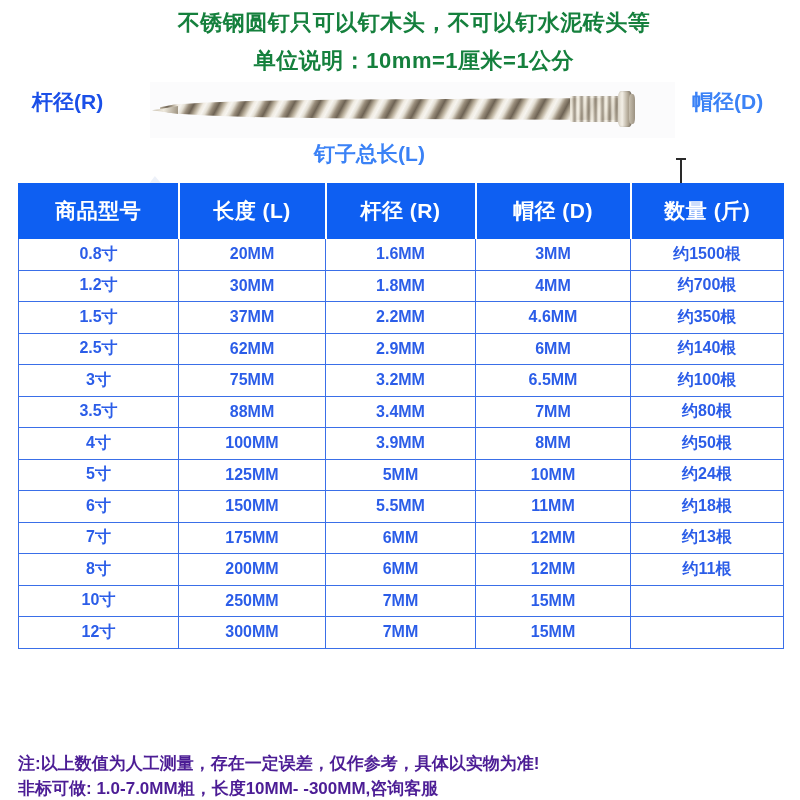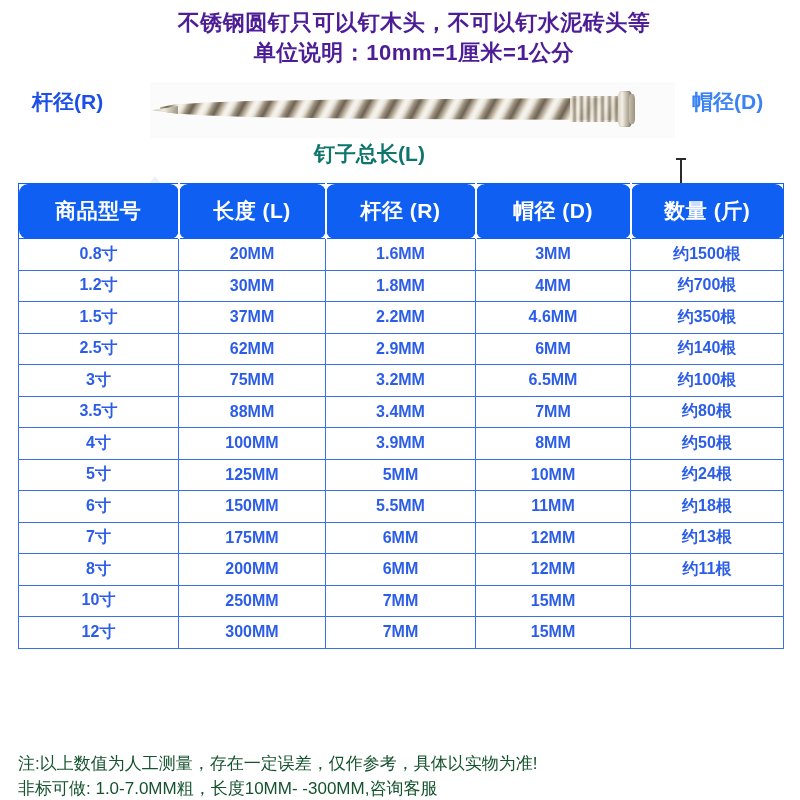--- a/index.html
+++ b/index.html
@@ -16,28 +16,28 @@
     background: #ffffff;
   }
 
   
   .header-notes {
     position: absolute;
     top: 8px; left: 0; width: 800px;
     text-align: center;
   }
   .header-line {
-    color: #4c1d95;
+    color: #15803d;
     font-weight: bold;
     letter-spacing: 0.5px;
     line-height: 1.35;
     padding-left: 28px;
   }
   .header-line-1 { font-size: 22px; }
-  .header-line-2 { font-size: 22px; margin-top: 0; }
+  .header-line-2 { font-size: 22px; margin-top: 8px; }
 
   
   .diagram {
     position: absolute;
     top: 78px; left: 0; width: 800px; height: 100px;
   }
   .nail-photo {
     position: absolute;
     left: 150px; top: 4px;
     width: 525px; height: 56px;
@@ -100,21 +100,21 @@
   }
   .label-d {
     position: absolute;
     left: 692px; top: 88px;
     color: #3b82f6; font-weight: bold; font-size: 21px;
   }
   .label-l {
     position: absolute;
     left: 0; top: 140px; width: 739px;
     text-align: center;
-    color: #0f766e; font-weight: bold; font-size: 21px;
+    color: #3b82f6; font-weight: bold; font-size: 21px;
   }
 
   
   .marker-r {
     position: absolute;
     left: 143px; top: 84px;
     width: 12px; height: 42px;
   }
   .marker-r .bar { position: absolute; left: 5px; top: 2px; width: 2px; height: 38px; background: #ffffff; }
   .marker-r .cap-t { position: absolute; left: 0; top: 0; width: 12px; height: 2px; background: #ffffff; }
@@ -156,21 +156,20 @@
   .spec-table thead th {
     background: #0e5ff2;
     color: #ffffff;
     font-size: 21px;
     font-weight: bold;
     height: 55px;
     border-color: #0e5ff2;
     border-left: 2px solid #ffffff;
     border-right: 2px solid #ffffff;
     letter-spacing: 0.5px;
-    border-radius: 9px;
   }
   .spec-table thead th:first-child { border-left: 1px solid #0e5ff2; }
   .spec-table thead th:last-child { border-right: 1px solid #0e5ff2; }
   .spec-table tbody td {
     height: 31.5px;
     font-size: 16px;
     font-weight: bold;
     color: #2b5de8;
     background: #ffffff;
   }
@@ -189,23 +188,23 @@
     opacity: .16;
   }
 
   
   .footer {
     position: absolute;
     left: 18px; top: 752px;
     width: 780px;
   }
   .footer-line {
-    color: #14532d;
+    color: #4c1d95;
     font-size: 17px;
-    font-weight: normal;
+    font-weight: bold;
     line-height: 1.45;
     white-space: nowrap;
   }
 </style>
 </head>
 <body>
 
 <div class="page">
 
   <div class="header-notes">

